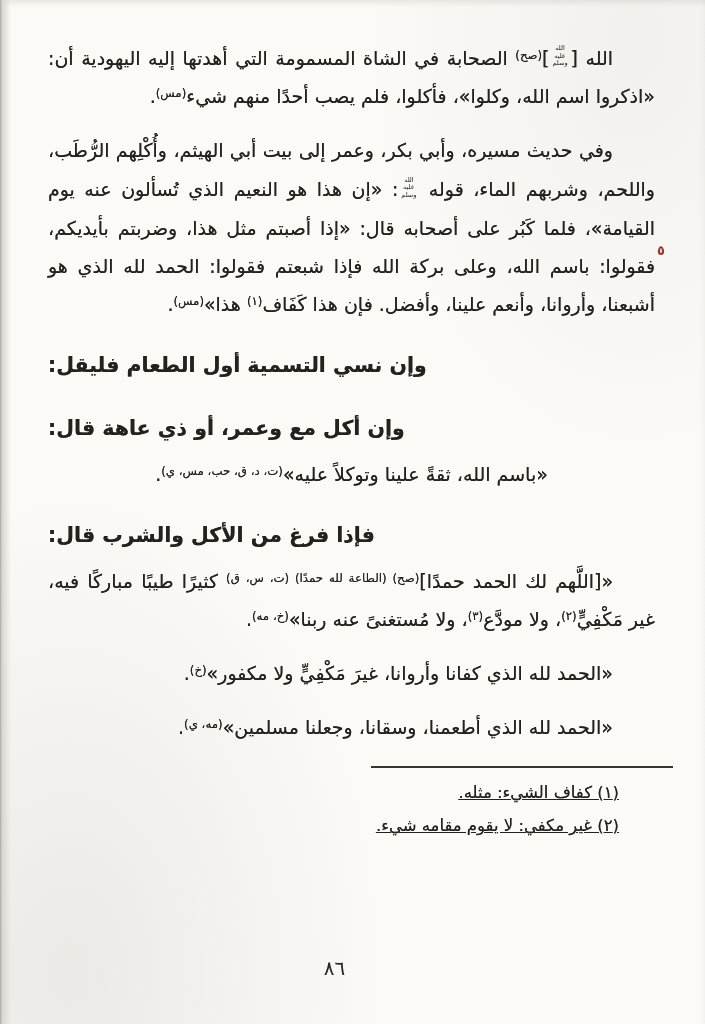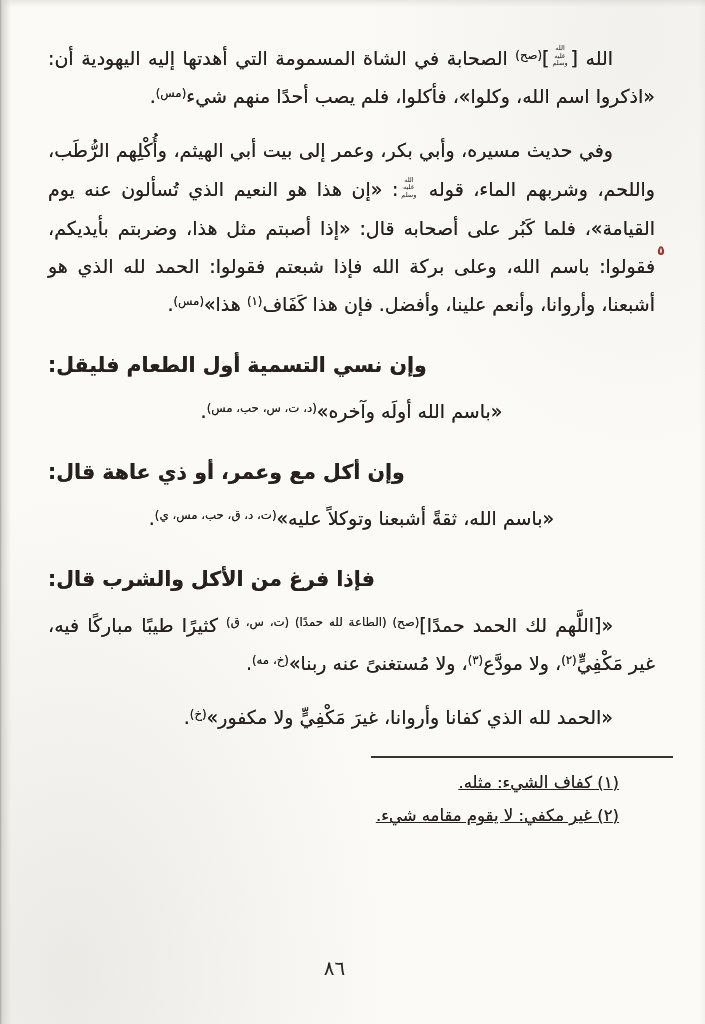--- a/index.html
+++ b/index.html
@@ -55,25 +55,25 @@
 </head>
 <body>
 
 <div class="page">
   <span class="margin-mark">٥</span>
 
   <article class="content" id="content">
       <p class="para"><span>الله [</span><span class="saw">صلى الله عليه وسلم</span><span>]</span><span class="sup">(صح)</span><span> الصحابة في الشاة المسمومة التي أهدتها إليه اليهودية أن: «اذكروا اسم الله، وكلوا»، فأكلوا، فلم يصب أحدًا منهم شيء</span><span class="sup">(مس)</span><span>.</span></p>
       <p class="para"><span>وفي حديث مسيره، وأبي بكر، وعمر إلى بيت أبي الهيثم، وأُكْلِهم الرُّطَب، واللحم، وشربهم الماء، قوله </span><span class="saw">صلى الله عليه وسلم</span><span>: «إن هذا هو النعيم الذي تُسألون عنه يوم القيامة»، فلما كَبُر على أصحابه قال: «إذا أصبتم مثل هذا، وضربتم بأيديكم، فقولوا: باسم الله، وعلى بركة الله فإذا شبعتم فقولوا: الحمد لله الذي هو أشبعنا، وأروانا، وأنعم علينا، وأفضل. فإن هذا كَفَاف</span><span class="sup">(١)</span><span> هذا»</span><span class="sup">(مس)</span><span>.</span></p>
       <p class="heading"><span>وإن نسي التسمية أول الطعام فليقل:</span></p>
-      <p class="dua"><span>«باسم الله أولَه وآخره»</span><span class="sup">(د، ت، س، حب، مس)</span><span>.</span></p>
       <p class="heading"><span>وإن أكل مع وعمر، أو ذي عاهة قال:</span></p>
-      <p class="dua"><span>«باسم الله، ثقةً أشبعنا وتوكلاً عليه»</span><span class="sup">(ت، د، ق، حب، مس، ي)</span><span>.</span></p>
+      <p class="dua"><span>«باسم الله، ثقةً علينا وتوكلاً عليه»</span><span class="sup">(ت، د، ق، حب، مس، ي)</span><span>.</span></p>
       <p class="heading"><span>فإذا فرغ من الأكل والشرب قال:</span></p>
       <p class="para"><span>«[اللَّهم لك الحمد حمدًا]</span><span class="sup">(صح)</span><span class="sup"> (الطاعة لله حمدًا)</span><span class="sup"> (ت، س، ق)</span><span> كثيرًا طيبًا مباركًا فيه، غير مَكْفِيٍّ</span><span class="sup">(٢)</span><span>، ولا مودَّع</span><span class="sup">(٣)</span><span>، ولا مُستغنىً عنه ربنا»</span><span class="sup">(خ، مه)</span><span>.</span></p>
       <p class="para"><span>«الحمد لله الذي كفانا وأروانا، غيرَ مَكْفِيٍّ ولا مكفور»</span><span class="sup">(خ)</span><span>.</span></p>
+      <p class="para"><span>«الحمد لله الذي أطعمنا، وسقانا، وجعلنا مسلمين»</span><span class="sup">(مه، ي)</span><span>.</span></p>
       <div class="fn-divider"></div>
       <p class="footnote"><span>(١) كفاف الشيء: مثله.</span></p>
       <p class="footnote"><span>(٢) غير مكفي: لا يقوم مقامه شيء.</span></p>
     </article>
 
   <div class="page-number">٨٦</div>
 </div>
 
 </body></html>

